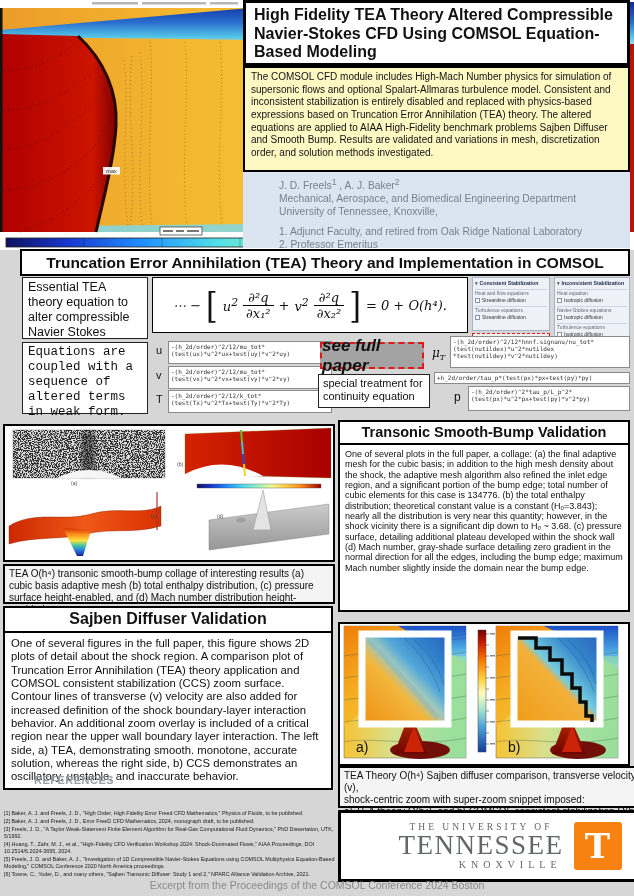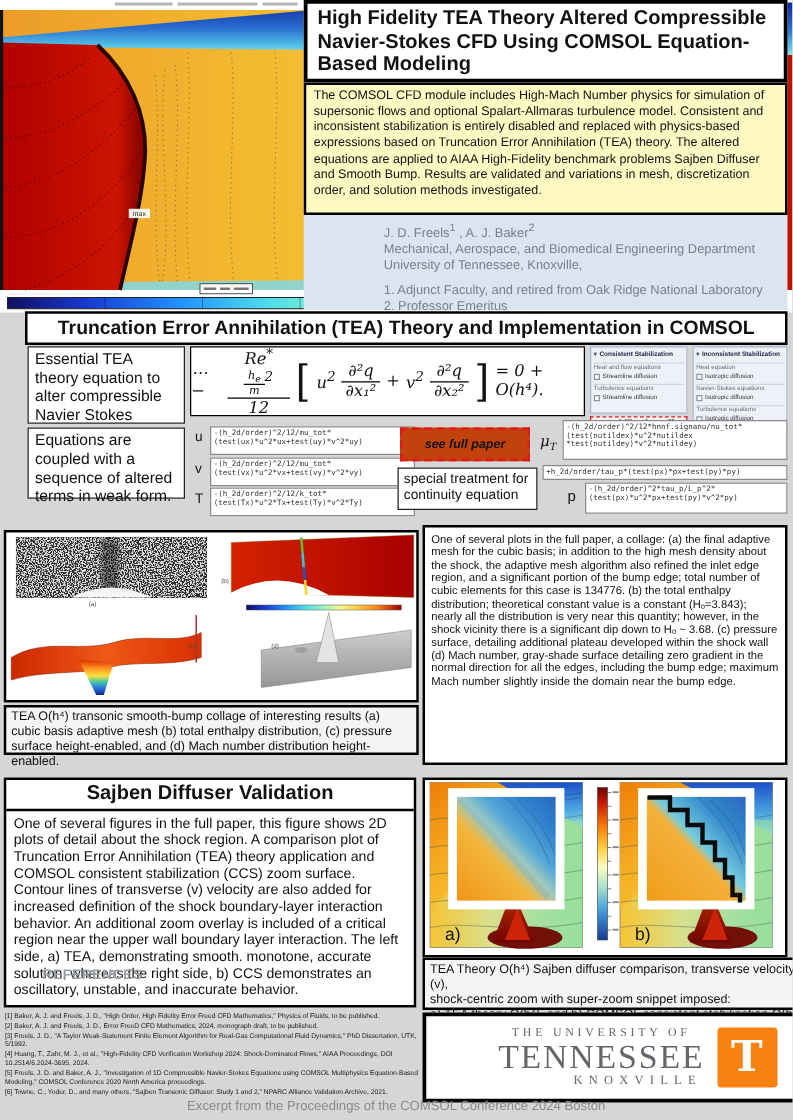--- a/index.html
+++ b/index.html
@@ -9,59 +9,59 @@
   .box { background:#fff; border:2px solid #000; }
   .pre { white-space:pre-line; }
 
   
   .cfd-wrap { left:0; top:0; width:634px; height:250px; background:#fff; z-index:1; }
   .title-box { left:243px; top:0; width:387px; height:66px; border:3px solid #000; background:#fff; z-index:3;
                padding:3px 8px; font-size:16px; font-weight:bold; line-height:1.17; }
   .abstract-box { left:243px; top:66px; width:387px; height:106px; border:2.5px solid #000; background:#fef9c3; z-index:3;
                   padding:3px 6px; font-size:10px; line-height:1.27; }
   .author-box { left:243px; top:172px; width:387px; height:76px; background:#dbe5f1; z-index:3;
-                padding:5px 6px 4px 64px; font-size:10.3px; line-height:1.22; color:#76818c; }
+                padding:5px 6px 4px 36px; font-size:10.3px; line-height:1.22; color:#76818c; }
   .author-gap { height:8px; }
 
   
   .tea-header { left:20px; top:249px; width:610px; height:27px; border:2px solid #000; background:#fff; z-index:3;
                 font-weight:bold; font-size:15.5px; text-align:center; line-height:23px; white-space:nowrap; }
   .tea-body { left:20px; top:276px; width:610px; height:144px; z-index:3; }
   .tea-note { border:1.5px solid #222; background:#fff; padding:2px 5px; font-size:12.5px; line-height:1.2; }
   .eq-box { border:1.5px solid #000; background:#fff; display:flex; align-items:center; justify-content:center; gap:5px;
             font-family:"DejaVu Serif",serif; font-style:italic; font-size:13px; }
   .frac { display:inline-flex; flex-direction:column; text-align:center; }
   .fnum { border-bottom:1px solid #000; padding:0 3px; }
   .fden { padding:0 3px; }
   .sfrac { font-size:9px; vertical-align:middle; display:inline-flex; }
   .big-bracket { font-size:30px; font-style:normal; display:inline-block; transform:scaleY(1.15); font-weight:400; }
   .code { font-family:"DejaVu Sans Mono",monospace; font-size:6px; line-height:1.18; color:#333;
           background:#fff; border:1px solid #8a8a8a; padding:1px 2px; white-space:pre-line; overflow:hidden; }
   .var-label { font-size:11px; color:#111; }
-  .see-paper { border:2px dashed #e01818; background:#c2410c; display:flex; align-items:center; justify-content:center;
-               font-weight:bold; font-style:italic; font-size:10px; }
+  .see-paper { border:2px dashed #e01818; background:#a3a3a3; display:flex; align-items:center; justify-content:center;
+               font-weight:bold; font-style:italic; font-size:17px; }
   .special-note { border:1.5px solid #222; background:#fff; padding:2px 4px; font-size:11px; line-height:1.2; }
   .stab-off { border:1.5px dashed #e01818; background:#f2f2f2; text-align:center; font-style:italic; font-weight:bold;
               font-size:7.5px; line-height:10px; }
   .cpanel { background:#eef2f8; border:1px solid #a8b4c8; padding:2px 2px; font-size:5px; color:#333; overflow:hidden; }
   .cpanel .ptitle { font-weight:bold; font-size:5.2px; color:#1a2440; display:flex; gap:2px; align-items:center; }
   .cpanel .arrow { color:#456; font-size:5px; }
   .grp { border-top:1px solid #ccd5e2; margin-top:2.5px; padding-top:.5px; color:#667; }
   .chk { display:flex; align-items:center; gap:2px; color:#333; margin-top:1px; }
   .chk .cb { width:5px; height:5px; border:1px solid #8896aa; background:#fff; flex:none; }
 
   
   .panel-header { border-bottom:2px solid #000; font-weight:bold; text-align:center; padding:2px 0 3px; }
   .sb-box { left:338px; top:420px; width:292px; height:192px; z-index:3; }
   .sb-box .panel-header { font-size:14.5px; }
   .sb-body { padding:4px 5px; font-size:9px; line-height:1.15; }
   .collage-box { left:3px; top:424px; width:332px; height:138px; z-index:3; }
   .caption-box { background:#f4f4f4; border:2px solid #000; padding:2px 4px; font-size:10px; line-height:1.2; z-index:3; }
   .sb-caption { left:3px; top:564px; width:332px; height:40px; }
-  .saj-box { left:3px; top:606px; width:330px; height:184px; z-index:3;margin-top:16px; }
+  .saj-box { left:3px; top:606px; width:330px; height:184px; z-index:3; }
   .saj-box .panel-header { font-size:16px; }
   .saj-body { padding:4px 6px; font-size:11.3px; line-height:1.18; }
   .saj-fig { left:338px; top:622px; width:292px; height:144px; z-index:3; }
   .saj-caption { left:338px; top:766px; width:312px; height:42px; }
 
   
   .refs-heading { left:34px; top:774px; color:#9aa0a6; font-weight:bold; font-size:11px; letter-spacing:.5px; z-index:3; }
   .refs { left:4px; top:810px; width:334px; height:74px; font-size:5.4px; line-height:1.3; color:#1a1a1a; z-index:3; }
   .refs > div { margin-bottom:1px; }
 
@@ -187,33 +187,24 @@
   <div>Mechanical, Aerospace, and Biomedical Engineering  Department</div>
   <div>University of Tennessee, Knoxville,</div>
   <div class="author-gap"></div>
   <div>1. Adjunct Faculty,  and retired from Oak Ridge National Laboratory</div>
   <div>2. Professor Emeritus</div>
 </div>
 
 <div class="abs tea-header">Truncation Error Annihilation (TEA) Theory and Implementation in COMSOL</div>
 <div class="abs tea-body">
   <div class="abs tea-note" style="left:2px;top:1px;width:126px;height:62px;">Essential TEA theory equation to alter compressible  Navier Stokes</div>
-  <div class="abs tea-note" style="left:2px;top:66px;width:126px;height:57px;">Equations are coupled with a sequence of altered terms in weak form.</div>
+  <div class="abs tea-note" style="left:2px;top:66px;width:126px;height:72px;font-family:Liberation Mono, monospace;">Equations are coupled with a sequence of altered terms in weak form.</div>
 
   <div class="abs eq-box" style="left:132px;top:1px;width:316px;height:56px;">
     <span>⋯ −</span>
-    <span class="frac">
-      <span class="fnum"><span>Re</span><sup>*</sup>
-        <span class="sfrac frac">
-            <span class="fnum"><span>h</span><sub>e</sub></span>
-            <span class="fden">m</span>
-          </span><sup>2</sup>
-      </span>
-      <span class="fden">12</span>
-    </span>
     <span class="big-bracket">[</span>
     <span><span>u</span><sup>2</sup></span>
     <span class="frac">
         <span class="fnum">∂²q</span>
         <span class="fden">∂x₁²</span>
       </span>
     <span>+</span>
     <span><span>v</span><sup>2</sup></span>
     <span class="frac">
         <span class="fnum">∂²q</span>
@@ -359,20 +350,21 @@
       <polygon points="26,30 146,14 146,44 26,60" fill="url(#col-gray)" stroke="#777" stroke-width=".4"></polygon>
       <polygon points="80,0 88,40 70,40" fill="#e4e4e4" stroke="#909090" stroke-width=".5"></polygon>
       <ellipse cx="58" cy="30" rx="5" ry="2.5" fill="#9a9a9a" opacity=".8"></ellipse>
     </g>
     <text x="212" y="92" font-size="5" fill="#444">(d)</text>
   </svg>
 </div>
 <div class="abs caption-box sb-caption">TEA O(h⁴) transonic smooth-bump collage of interesting results (a) cubic basis adaptive mesh (b) total enthalpy distribution, (c) pressure surface height-enabled, and  (d) Mach number distribution height-enabled.</div>
 
 <div class="abs box sb-box">
+  <div class="panel-header">Transonic Smooth-Bump Validation</div>
   <div class="sb-body">One of several plots in the full paper, a collage: (a) the final adaptive mesh for the cubic basis; in addition to the high mesh density about the shock, the adaptive mesh algorithm also refined the inlet edge region, and a significant portion of the bump edge; total number of cubic elements for this case is 134776. (b) the total enthalpy distribution; theoretical constant value is a constant (Hₒ=3.843); nearly all the distribution is very near this quantity; however, in the shock vicinity there is a significant dip down to Hₒ ~ 3.68. (c) pressure surface, detailing additional plateau developed within the shock wall (d) Mach number, gray-shade surface detailing zero gradient in the normal direction for all the edges, including the bump edge; maximum Mach number slightly inside the domain near the bump edge.</div>
 </div>
 
 <div class="abs box saj-box">
   <div class="panel-header">Sajben Diffuser Validation</div>
   <div class="saj-body">One of several figures in the full paper, this figure shows 2D plots of detail about the shock region. A comparison plot of Truncation Error Annihilation (TEA) theory application and COMSOL consistent stabilization (CCS) zoom surface.  Contour lines of transverse (v) velocity are also added for increased definition of the shock boundary-layer interaction behavior.  An additional zoom overlay is included of a critical region near the upper wall boundary layer interaction.  The left side, a) TEA, demonstrating smooth. monotone, accurate solution, whereas the right side, b) CCS demonstrates an oscillatory, unstable, and inaccurate behavior.</div>
 </div>
 
 <div class="abs box saj-fig">
   <svg width="288" height="140" viewBox="0 0 288 140">

